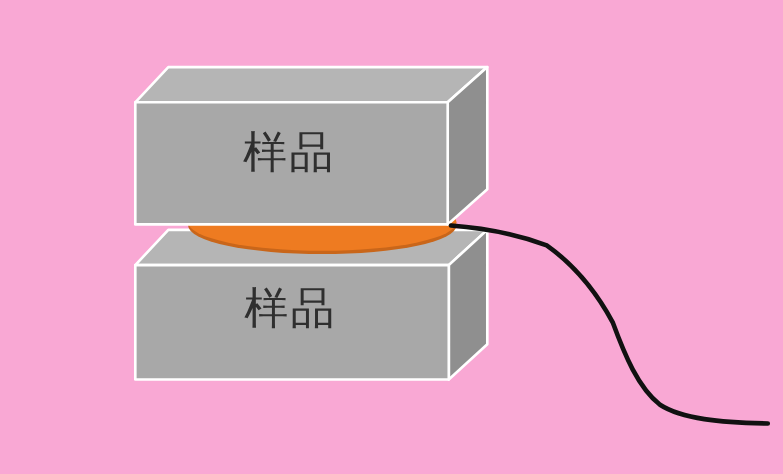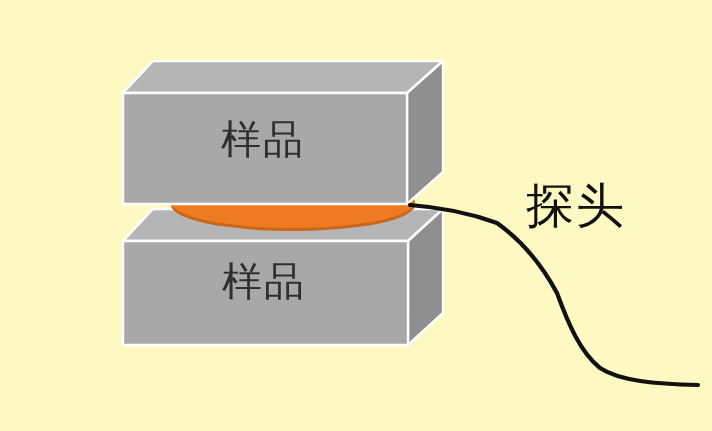--- a/index.html
+++ b/index.html
@@ -5,21 +5,21 @@
   html, body {
     margin: 0;
     padding: 0;
     background: #ffffff;
     font-family: "Liberation Sans", "DejaVu Sans", sans-serif;
   }
   .stage {
     position: relative;
     width: 712px;
     height: 431px;
-    background: #fef9c3;
+    background: #f9a8d4;
     overflow: hidden;
   }
   .stage svg {
     position: absolute;
     left: 0;
     top: 0;
     width: 712px;
     height: 431px;
     display: block;
   }
@@ -85,15 +85,14 @@
       <polygon class="face" points="123,93 407,93 407,204 123,204" fill="#a8a8a8"></polygon>
     </g>
 
     <path class="wire" d="M410,205 C437,207 467,212 497,223 C525,243 543,267 557,293 C568,323 580,352 600,368 C620,381 655,384 698,385" stroke="#111111"></path>
   </svg>
 
   <div class="label box-label label-top-box">样品</div>
 
   <div class="label box-label label-bottom-box">样品</div>
 
-  <div class="label probe-label label-probe">探头</div>
 
 </div>
 
 </body></html>

